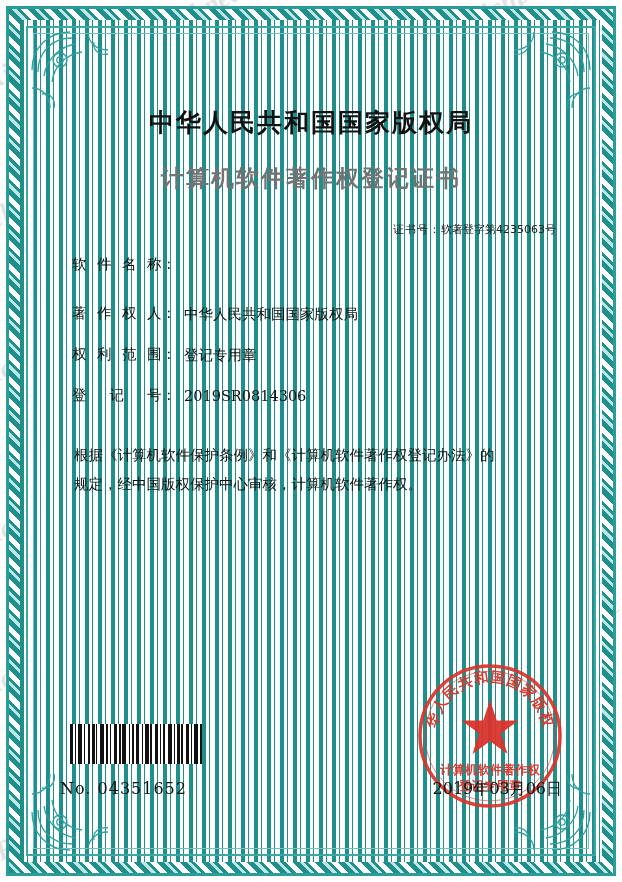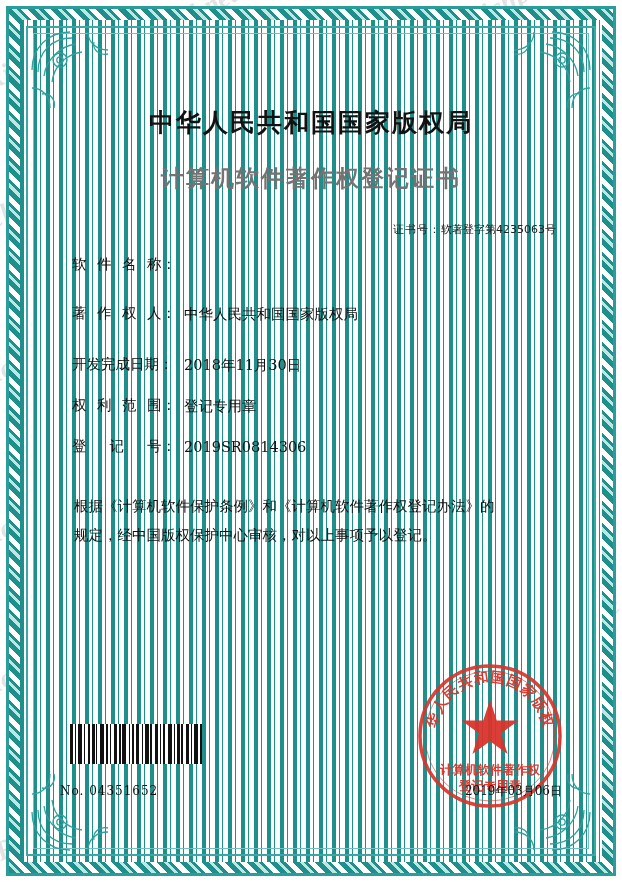--- a/index.html
+++ b/index.html
@@ -200,21 +200,21 @@
 
   
   .footer {
     position: absolute;
     left: 60px; right: 60px;
     bottom: 82px;
     display: flex;
     justify-content: space-between;
     align-items: baseline;
     font-family: "DejaVu Serif", serif;
-    font-size: 12px;
+    font-size: 16px;
     color: #111;
   }
   .footer .no {
     letter-spacing: 1px;
   }
   .footer .date {
     letter-spacing: 0px;
   }
 </style>
 </head>
@@ -338,24 +338,20 @@
       <div class="field-row gap-before">
         <div class="field-label spread">
           <span>著</span>
           <span>作</span>
           <span>权</span>
           <span>人：</span>
         </div>
         <div class="field-value">中华人民共和国国家版权局</div>
       </div>
 
-      <div class="field-row gap-before">
-        <div class="field-label">开发完成日期：</div>
-        <div class="field-value">2018年11月30日</div>
-      </div>
 
 
 
       <div class="field-row">
         <div class="field-label spread">
           <span>权</span>
           <span>利</span>
           <span>范</span>
           <span>围：</span>
         </div>
@@ -368,21 +364,21 @@
           <span>记</span>
           <span>号：</span>
         </div>
         <div class="field-value">2019SR0814306</div>
       </div>
 
     </div>
 
     <div class="statement">
       <div>根据《计算机软件保护条例》和《计算机软件著作权登记办法》的</div>
-      <div>规定，经中国版权保护中心审核，对以上事项予以登记。</div>
+      <div>规定，经中国版权保护中心审核，计算机软件著作权。</div>
     </div>
 
   </div>
 
   <div class="barcode">
     <i style="width:3px"></i>
       <i style="width:2px;background:#fff"></i>
     <i style="width:1px"></i>
       <i style="width:2px;background:#fff"></i>
     <i style="width:4px"></i>

